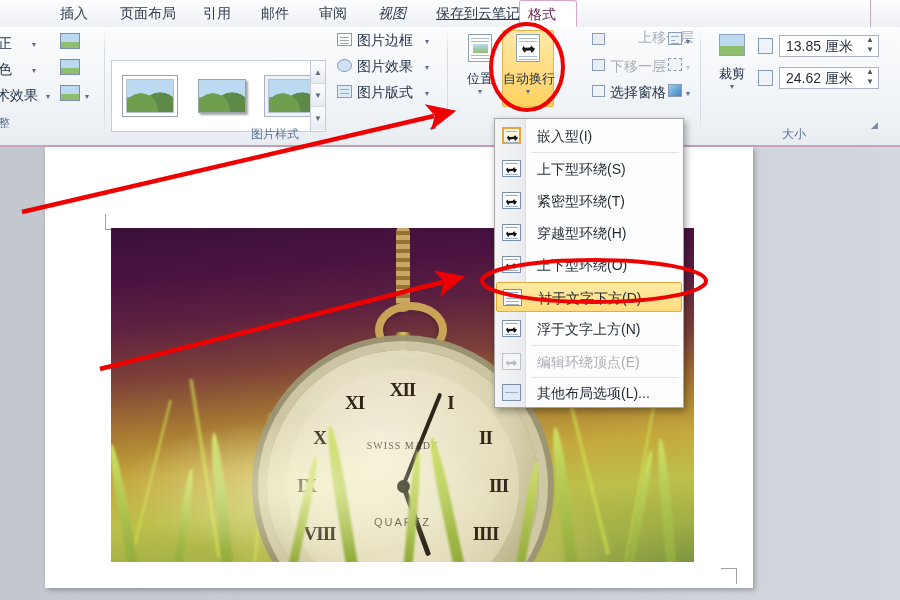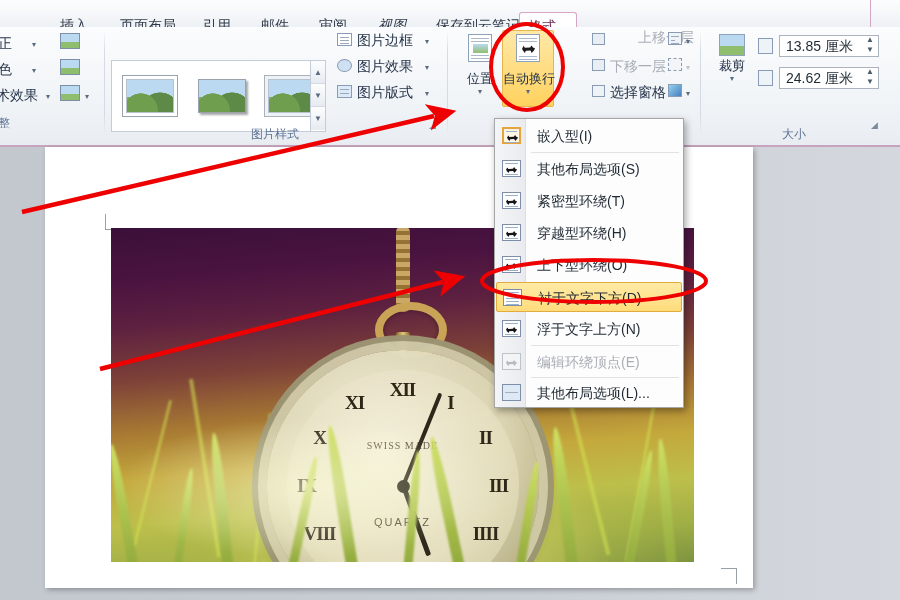--- a/index.html
+++ b/index.html
@@ -10,21 +10,21 @@
   }
   #app{position:absolute;inset:0;overflow:hidden;}
 
   
   .ribbon-tabs{
     position:absolute;left:0;top:0;width:900px;height:27px;
     background:linear-gradient(#fdfdfe,#eef1f5);
     border-bottom:1px solid #c6a4bd;
   }
   .tab{
-    position:absolute;top:12px;height:27px;line-height:27px;
+    position:absolute;top:0;height:27px;line-height:27px;
     font-size:14px;color:#2f3b4a;padding:0 8px;white-space:nowrap;
   }
   .tab.active{
     background:#fff;border:1px solid #d6a7c4;border-bottom:1px solid #fff;
     border-top-left-radius:3px;border-top-right-radius:3px;color:#6b2b52;
     box-sizing:border-box;
   }
   .tab-rightedge{
     position:absolute;top:0;right:0;height:27px;width:30px;
     border-left:1px solid #d6a7c4;box-sizing:border-box;
@@ -370,21 +370,21 @@
     <span class="caret" style="position:absolute;left:686px;top:10px;">▾</span>
     <div class="mini-ic" style="left:668px;top:31px;width:14px;height:13px;background:#f2f4f7;border-style:dashed;"></div>
     <span class="caret dim" style="position:absolute;left:686px;top:36px;">▾</span>
     <div class="mini-ic" style="left:668px;top:57px;width:14px;height:13px;background:linear-gradient(135deg,#8fd3f0,#4a7fbe);"></div>
     <span class="caret" style="position:absolute;left:686px;top:62px;">▾</span>
 
     <div class="group-sep" style="left:700px;"></div>
 
     <div class="big-btn" style="left:708px;top:4px;height:74px;">
       <div class="page-ic" style="background:linear-gradient(#bcd9f2 0 55%,#8fbf6e 55% 100%);height:22px;width:26px;margin-left:-13px;"></div>
-      <div class="lbl" style="margin-top:22px;">裁剪</div>
+      <div class="lbl" style="margin-top:30px;">裁剪</div>
       <div class="sub">▾</div>
     </div>
 
     <div class="mini-ic" style="left:758px;top:11px;width:15px;height:16px;background:#eef3f8;"></div>
     <div style="position:absolute;left:779px;top:8px;width:100px;height:22px;background:#fff;border:1px solid #aab3bf;box-sizing:border-box;">
       <span style="position:absolute;left:6px;top:2px;font-size:14px;color:#1f2933;">13.85 厘米</span>
       <span style="position:absolute;right:4px;top:-1px;font-size:8px;color:#4a586c;">▲</span>
       <span style="position:absolute;right:4px;top:9px;font-size:8px;color:#4a586c;">▼</span>
     </div>
 
@@ -469,21 +469,21 @@
       <div class="mi-tx">嵌入型(I)</div>
     </div>
     <div class="mi-divider" style="top:33px;"></div>
 
     <div class="mi" style="top:35px;">
       <div class="mi-ic">
           <div class="l" style="top:2px;"></div>
           <div class="l" style="top:13px;"></div>
           <div class="d"></div>
         </div>
-      <div class="mi-tx">其他布局选项(S)</div>
+      <div class="mi-tx">上下型环绕(S)</div>
     </div>
     <div class="mi" style="top:99px;">
       <div class="mi-ic">
           <div class="l" style="top:2px;"></div>
           <div class="l" style="top:13px;"></div>
           <div class="d"></div>
         </div>
       <div class="mi-tx">穿越型环绕(H)</div>
     </div>
     <div class="mi" style="top:67px;">

